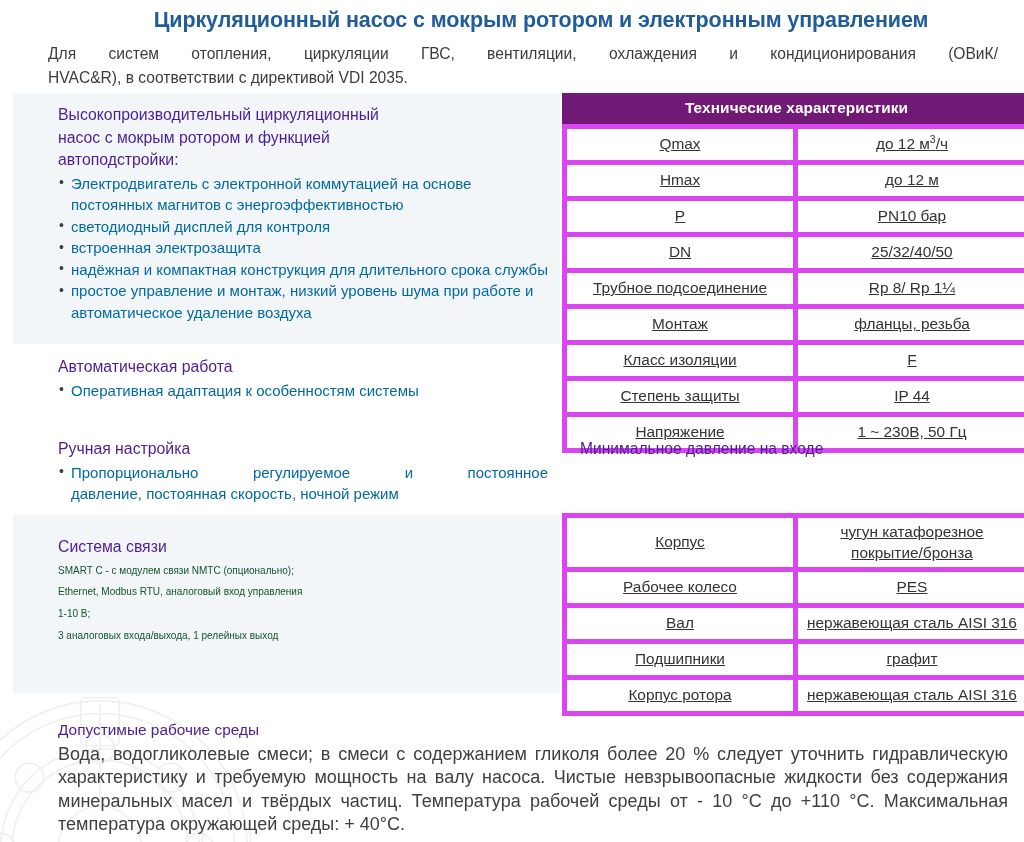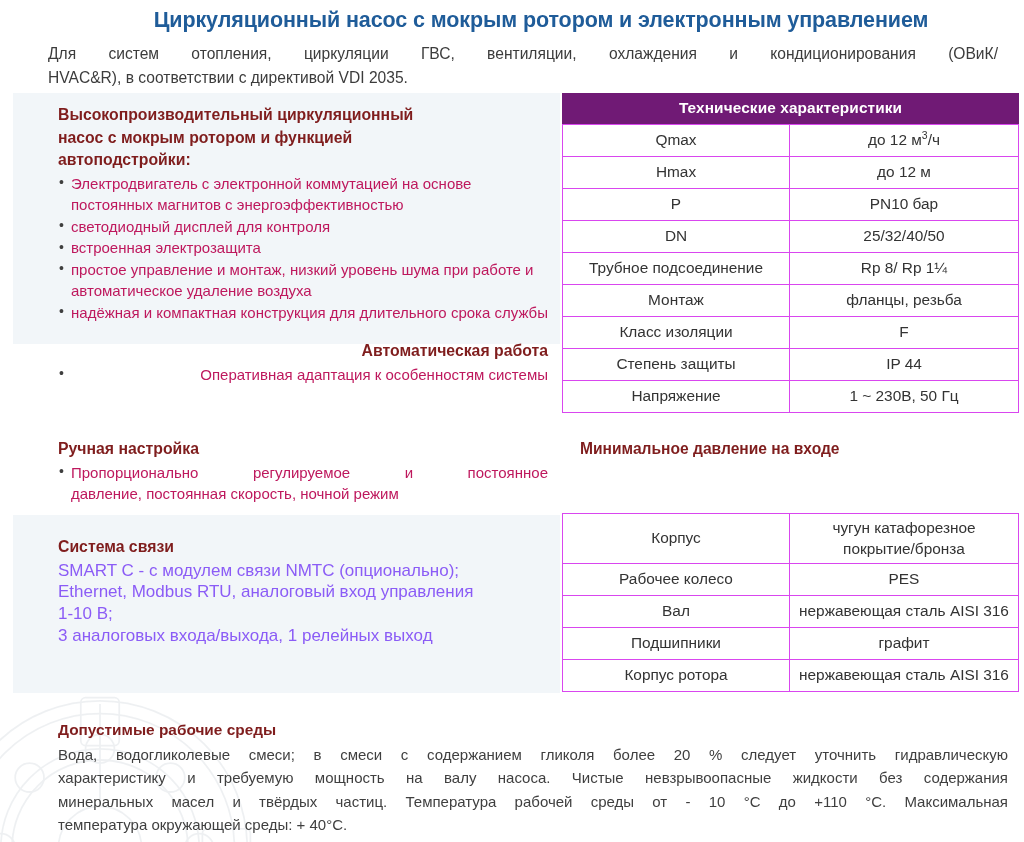--- a/index.html
+++ b/index.html
@@ -64,83 +64,84 @@
   #intro .ln.j {
     text-align: justify;
     text-align-last: justify;
   }
 
   
   .lcol { position: absolute; left: 58px; width: 490px; }
 
   .blk-head {
     font-size: 15.8px;
-    font-weight: bold;
-    color: #7f1d1d;
+    font-weight: normal;
+    color: #4c1d95;
     line-height: 22.5px;
     margin: 0 0 1px 0;
   }
   ul.bullets {
     list-style: none;
     margin: 0;
     padding: 0;
   }
   ul.bullets > li {
     position: relative;
     padding-left: 13px;
     font-size: 15px;
     line-height: 21.5px;
-    color: #be185d;
+    color: #0369a1;
   }
   ul.bullets > li::before {
     content: "\2022";
     position: absolute;
     left: 1px;
     top: -0.5px;
     font-size: 14px;
     color: #3f3f3f;
   }
   li.just > span.l1 {
     display: block;
     text-align: justify;
     text-align-last: justify;
   }
 
   #blk-features   { top: 104px; }
-  #blk-auto       { top: 340px; text-align: right; }
+  #blk-auto       { top: 356px; }
   #blk-manual     { top: 438px; }
   #blk-comm       { top: 536px; }
 
-  #blk-comm .lines { font-size: 17px; line-height: 21.8px; color: #8b5cf6; }
+  #blk-comm .lines { font-size: 10px; line-height: 21.8px; color: #14532d; }
   #blk-comm .lines span { display: block; }
 
   
   .rcol { position: absolute; left: 562px; width: 440px; }
 
   table.spec {
     width: 440px;
     border-collapse: collapse;
     background: #ffffff;
     table-layout: fixed;
   }
   table.spec caption {
     background: #701a75;
     color: #ffffff;
     font-size: 15.4px;
     font-weight: bold;
     padding: 6px 0 7px 0;
     letter-spacing: 0.1px;
   }
   table.spec td {
-    border: 1px solid #d946ef;
+    border: 5px solid #d946ef;
     font-size: 15.4px;
     color: #333333;
     text-align: center;
     padding: 5px 4px 6px 4px;
     line-height: 20px;
+    text-decoration: underline;
   }
   table.spec td.k { width: 218px; }
   table.spec td.v { width: 220px; }
   table.spec td.two { line-height: 21px; padding: 3px 4px 4px 4px; }
 
   #tbl-tech  { top: 93px; }
   #tbl-mat   { top: 513px; }
 
   #blk-minpress { top: 438px; left: 580px; width: 440px; }
   #blk-minpress .blk-head { font-size: 15.6px; }
@@ -148,21 +149,21 @@
   #blk-minpress .lines span { display: block; }
 
   
   #blk-media {
     position: absolute;
     left: 58px; top: 719px;
     width: 950px;
   }
   #blk-media .blk-head { font-size: 15.4px; }
   #blk-media .body {
-    font-size: 15px;
+    font-size: 18px;
     line-height: 23.5px;
     color: #3f3f3f;
     text-align: justify;
   }
   #blk-media .body .ln { display: block; text-align: justify; text-align-last: justify; }
   #blk-media .body .ln.last { text-align-last: left; }
   sup { font-size: 0.68em; vertical-align: super; line-height: 0; }
 </style>
 </head>
 <body>
@@ -211,26 +212,26 @@
       <span class="l1">Электродвигатель с электронной коммутацией на</span>
       <span class="l2">основе постоянных магнитов с энергоэффективностью</span>
     </li>
     <li>
       <span class="l1">светодиодный дисплей для контроля</span>
     </li>
     <li>
       <span class="l1">встроенная электрозащита</span>
     </li>
     <li>
+      <span class="l1">надёжная и компактная конструкция для длительного</span>
+      <span class="l2">срока службы</span>
+    </li>
+    <li>
       <span class="l1">простое управление и монтаж, низкий уровень шума</span>
       <span class="l2">при работе и автоматическое удаление воздуха</span>
-    </li>
-    <li>
-      <span class="l1">надёжная и компактная конструкция для длительного</span>
-      <span class="l2">срока службы</span>
     </li>
   </ul>
 </div>
 
 <div class="lcol layer" id="blk-auto">
   <div class="blk-head">Автоматическая работа</div>
   <ul class="bullets">
     <li>
       <span class="l1">Оперативная адаптация к особенностям системы</span>
     </li>

